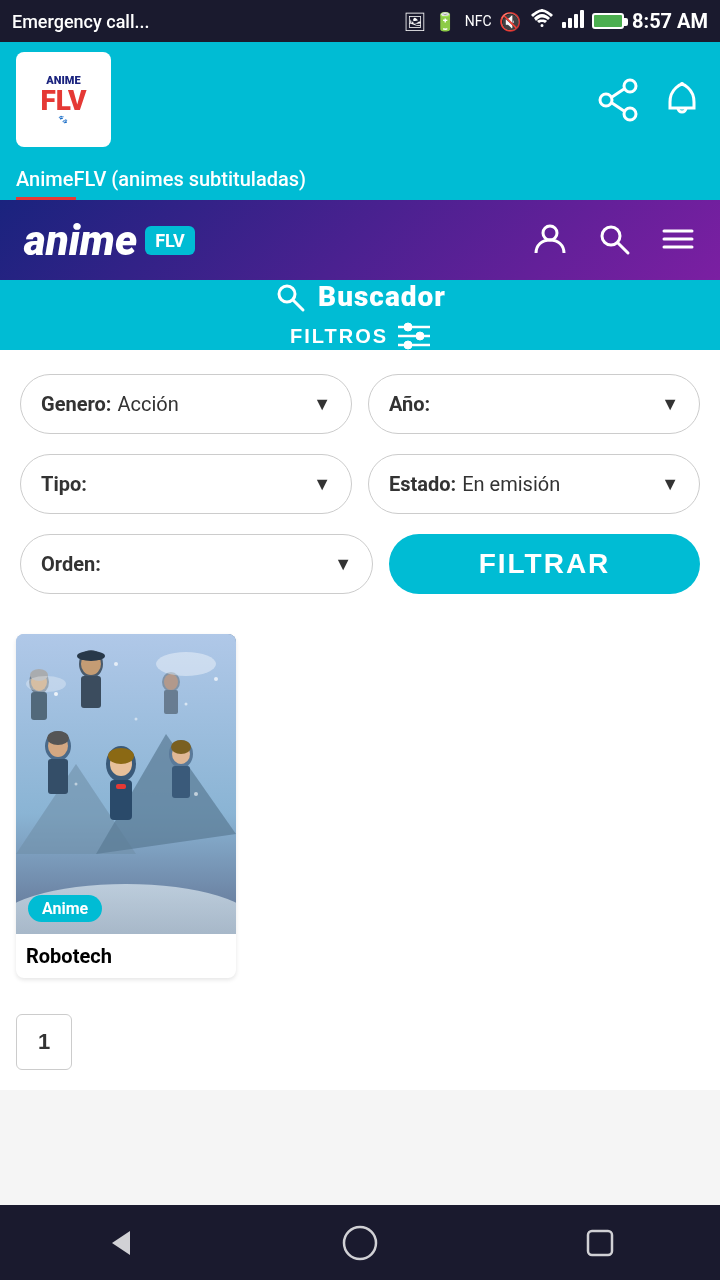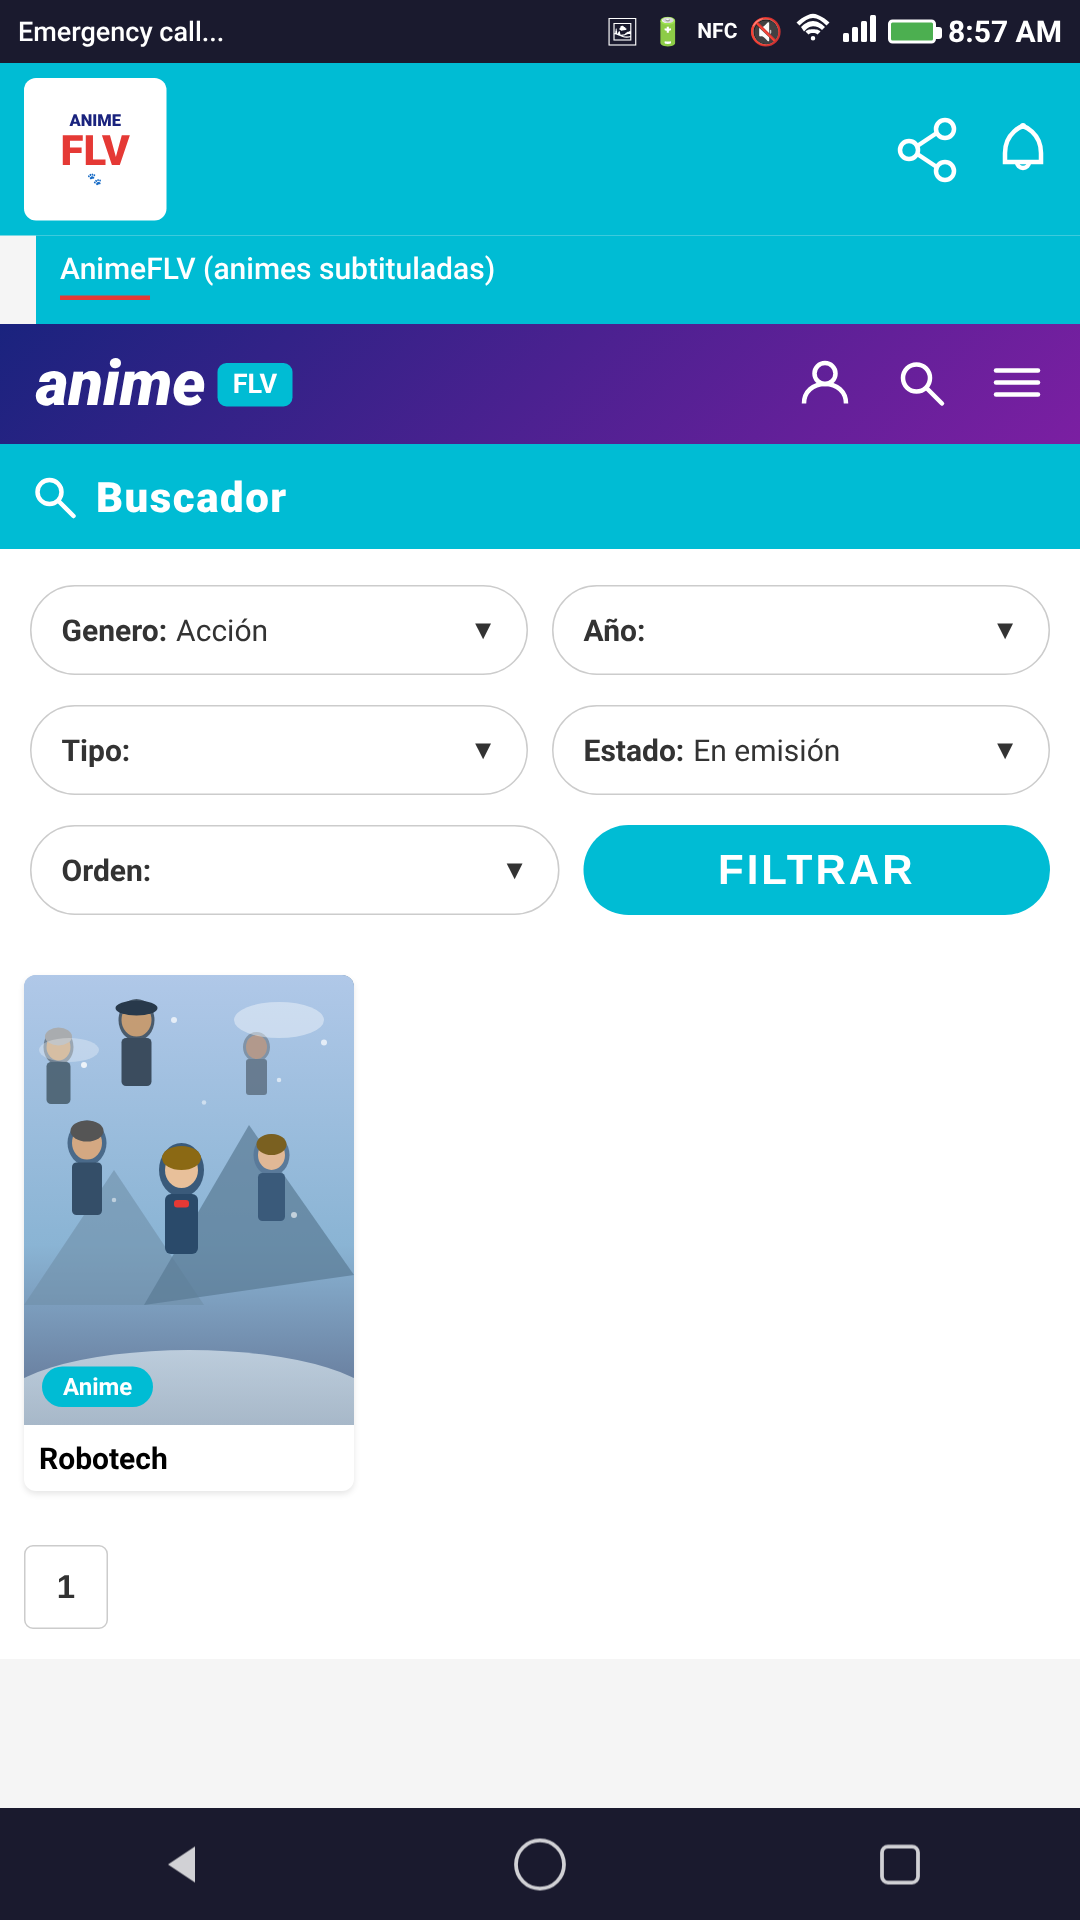--- a/index.html
+++ b/index.html
@@ -136,20 +136,21 @@
 
     
     .search-bar {
       width: 100%;
       height: 70px;
       background: #00bcd4;
       display: flex;
       align-items: center;
       justify-content: space-between;
       padding: 0 20px;
+      flex-direction: column;
     }
     .search-bar-left {
       display: flex;
       align-items: center;
       gap: 12px;
     }
     .search-title {
       font-size: 28px;
       font-weight: 900;
       color: white;
@@ -316,21 +317,21 @@
     svg { display: inline-block; }
   </style>
 </head>
 <body>
 
 <div class="status-bar">
   <div class="status-bar-left">Emergency call...</div>
   <div class="status-bar-right">
     <span>🖼</span>
     <span>🔋</span>
-    <span style="font-size:14px;font-weight:bold;">NFC</span>
+    <span style="font-size:14px;font-weight:normal;">NFC</span>
     <span>🔇</span>
     <span>
       <svg width="24" height="20" viewBox="0 0 24 20" fill="white">
         <path d="M1 6C5 2 11 0 12 0s7 2 11 6l-2 2C18 5 15 3 12 3S6 5 3 8zm3 3C6 7 9 5 12 5s6 2 8 4l-2 2c-1.5-1.5-3.5-2.5-6-2.5S7.5 10.5 6 12zm3 3c1-1 2-1.5 5-1.5s4 .5 5 1.5l-2 2c-.8-.7-1.8-1-3-1s-2.2.3-3 1zm5 3a1.5 1.5 0 100 3 1.5 1.5 0 000-3z"></path>
       </svg>
     </span>
     <span>
       <svg width="22" height="18" viewBox="0 0 22 18" fill="white">
         <rect x="0" y="12" width="4" height="6" rx="1"></rect>
         <rect x="6" y="8" width="4" height="10" rx="1"></rect>
@@ -364,21 +365,21 @@
     <button class="header-icon-btn">
       <svg width="44" height="44" viewBox="0 0 44 44" fill="none">
         <path d="M22 6C22 6 10 10 10 24v6h24v-6C34 10 22 6 22 6z" stroke="white" stroke-width="3" fill="none"></path>
         <path d="M18 30a4 4 0 008 0" stroke="white" stroke-width="3" fill="none"></path>
         <circle cx="22" cy="6" r="2" fill="white"></circle>
       </svg>
     </button>
   </div>
 </div>
 
-<div style="background:#00bcd4; padding: 0 16px 16px 16px; position:relative;margin-left:24px;">
+<div style="background:#00bcd4; padding: 0 16px 0 16px; position:relative;">
   <div style="font-size:20px;color:white;padding:10px 0 6px 0;font-weight:500;">AnimeFLV (animes subtituladas)</div>
   <div style="width:60px;height:3px;background:#e53935;margin-bottom:0;"></div>
 </div>
 
 <div class="nav-header">
   <div class="nav-logo">
     <span class="nav-logo-anime">anime</span>
     <span class="nav-logo-flv">FLV</span>
   </div>
   <div class="nav-icons">
@@ -405,20 +406,31 @@
 </div>
 
 <div class="search-bar">
   <div class="search-bar-left">
     <svg width="32" height="32" viewBox="0 0 32 32" fill="none">
       <circle cx="13" cy="13" r="8" stroke="white" stroke-width="3"></circle>
       <line x1="19" y1="19" x2="29" y2="29" stroke="white" stroke-width="3" stroke-linecap="round"></line>
     </svg>
     <span class="search-title">Buscador</span>
   </div>
+  <button class="filtros-btn">
+    <span class="filtros-label">FILTROS</span>
+    <svg width="32" height="28" viewBox="0 0 32 28" fill="none">
+      <line x1="0" y1="5" x2="32" y2="5" stroke="white" stroke-width="2.5"></line>
+      <circle cx="10" cy="5" r="4" fill="white" stroke="white" stroke-width="1"></circle>
+      <line x1="0" y1="14" x2="32" y2="14" stroke="white" stroke-width="2.5"></line>
+      <circle cx="22" cy="14" r="4" fill="white" stroke="white" stroke-width="1"></circle>
+      <line x1="0" y1="23" x2="32" y2="23" stroke="white" stroke-width="2.5"></line>
+      <circle cx="10" cy="23" r="4" fill="white" stroke="white" stroke-width="1"></circle>
+    </svg>
+  </button>
 </div>
 
 <div class="filter-area">
 
   <div class="filter-row">
     <div class="filter-select">
       <span class="filter-select-label">Genero:</span>
       <span class="filter-select-value">Acción</span>
       <span class="filter-chevron">▼</span>
     </div>

